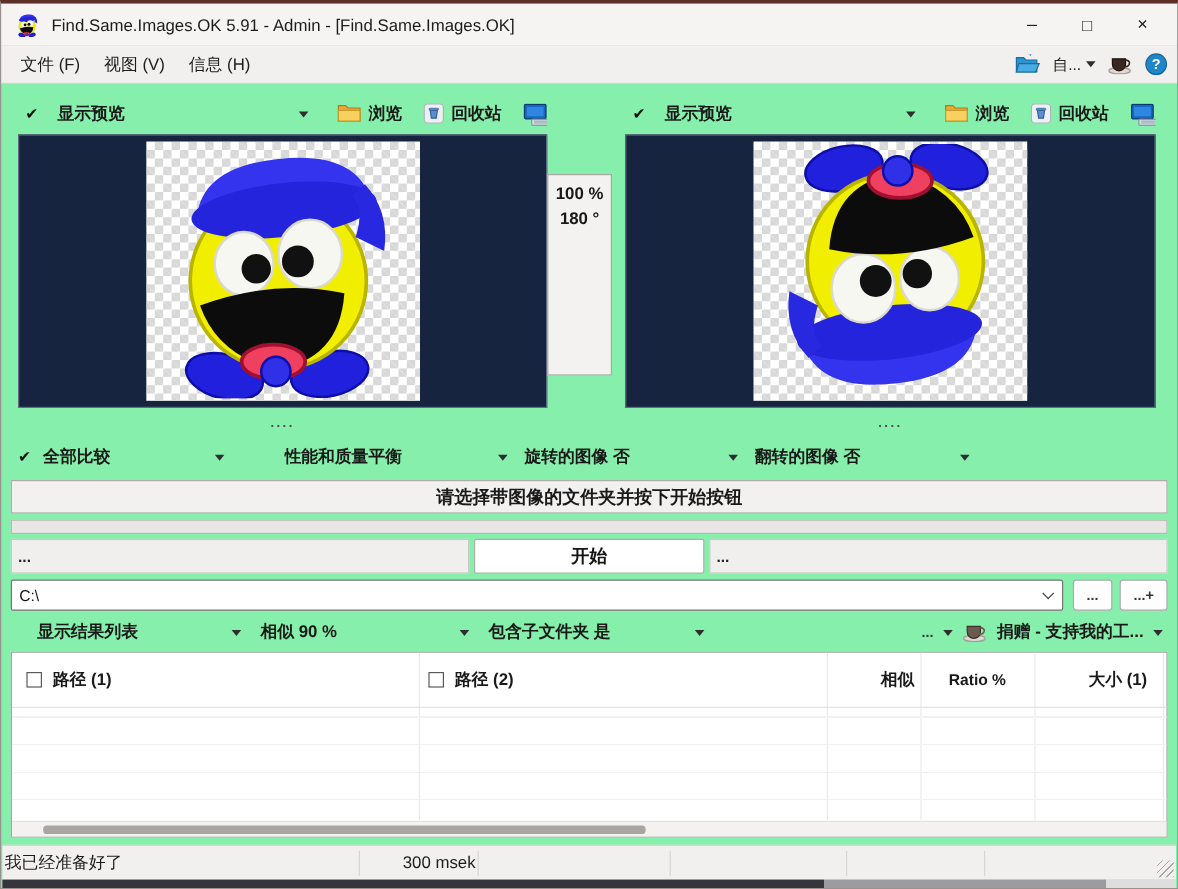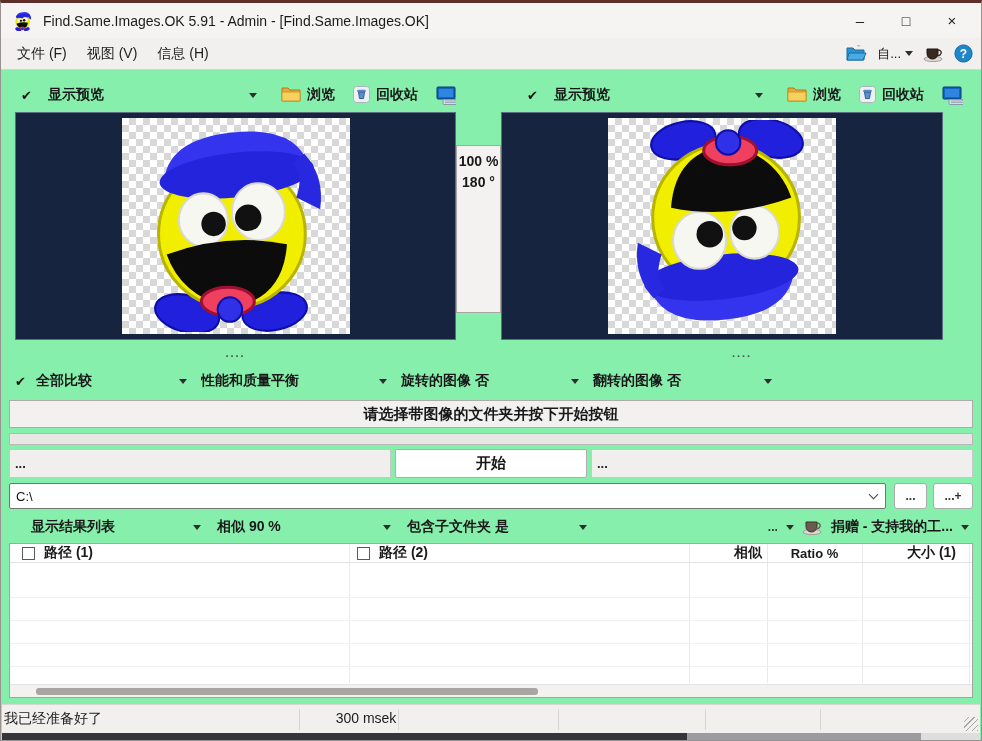--- a/index.html
+++ b/index.html
@@ -39,42 +39,42 @@
   .dd-zone .chk { margin-left:6px; }
   .dd-zone .lbl { margin-left:16px; }
   .dd-zone .arr { margin-left:auto; margin-right:6px; }
   .tb-item { display:flex; align-items:flex-start; gap:6px; margin-left:18px; white-space:nowrap; }
   .tb-item .lbl { font-weight:600; }
   
   .panels { height:228px; display:flex; padding:0 14px 0 14px; }
   .imgpanel { width:441px; height:228px; background:#172440; border:1px solid #5f6b80;
               display:flex; align-items:center; justify-content:center; flex:0 0 auto; }
   .imgpanel.right { width:442px; }
-  .midcol { width:45px; flex:0 0 auto; display:flex; justify-content:flex-end; }
+  .midcol { width:65px; flex:0 0 auto; display:flex; justify-content:flex-start; }
   .zoombox { margin-top:33px; width:54px; height:168px; background:#f4f2f1;
              border:1px solid #a9a6a3; padding-top:5px; text-align:center; }
   .zoombox .zline { font-size:14px; font-weight:700; color:#181818; line-height:21px; white-space:nowrap; }
   .checker { width:228px; height:216px; background-color:#fff;
     background-image:
       linear-gradient(45deg,#d8d8d8 25%,transparent 25%,transparent 75%,#d8d8d8 75%),
       linear-gradient(45deg,#d8d8d8 25%,transparent 25%,transparent 75%,#d8d8d8 75%);
     background-size:14px 14px; background-position:0 0,7px 7px;
     display:flex; align-items:center; justify-content:center; }
   .smiley { width:212px; height:212px; }
   .flip180 { transform:rotate(180deg); }
   
   .dotsrow { height:25px; display:flex; padding:0 14px; align-items:center; }
   .dots { width:441px; text-align:center; font-size:11px; font-weight:700; letter-spacing:2px; color:#4a4a4a; }
   .dots.r { width:442px; }
   
   .optrow { height:32px; display:flex; align-items:center; padding:0 12px 0 14px; }
   .opt { display:flex; align-items:center; overflow:hidden; }
   .opt .arr { margin-left:auto; margin-right:14px; }
   .opt .chk { margin-right:10px; }
-  .o1 { width:186px; } .o2 { width:200px; } .o3 { width:192px;align-items:center; } .o4 { width:193px; } .o5 { flex:1; }
+  .o1 { width:186px; } .o2 { width:200px;margin-left:36px; } .o3 { width:192px;align-items:center; } .o4 { width:193px; } .o5 { flex:1; }
   .o5 .arr { margin-right:2px; }
   
   .msgbar { margin:3px 8px 0 8px; height:28px; background:#f3f1ef; border:1px solid #aeaba8;
             display:flex; align-items:center; justify-content:center; }
   .msgbar .lbl { font-size:15px; font-weight:700; }
   .progress { margin:5px 8px 0 8px; height:12px; background:#e9e7e5; border:1px solid #bab7b4; }
   
   .startrow { margin:4px 8px 0 8px; height:29px; display:flex; align-items:stretch; }
   .pathbox { flex:1; background:#f1efed; border:1px solid #c9c6c3; display:flex; align-items:center;
              padding-left:5px; font-size:13px; font-weight:700; color:#222; }
@@ -95,21 +95,21 @@
   
   .resrow { height:28px; margin-top:4px; display:flex; align-items:center; padding:0 12px 0 30px; }
   .rgrp { display:flex; align-items:center; }
   .rgrp .arr { margin-left:auto; margin-right:16px; }
   .rg1 { width:186px; } .rg2 { width:190px; } .rg3 { width:196px; }
   .res-right { margin-left:auto; display:flex; align-items:center; gap:8px; }
   .more-dots { font-size:12px; font-weight:700; color:#333; }
   
   .rtable { position:relative; margin:2px 8px 0 8px; height:155px; background:#fff; border:1px solid #a7a4a1; }
   .vline { position:absolute; top:0; bottom:14px; width:1px; background:#e9e9e9; }
-  .thead { position:relative; height:19px; display:flex; border-bottom:1px solid #e2e2e2; align-items:center; }
+  .thead { position:relative; height:46px; display:flex; border-bottom:1px solid #e2e2e2; align-items:center; }
   .hc { display:flex; align-items:center; height:100%; overflow:hidden; }
   .hc1 { width:339px; padding-left:12px; }
   .hc2 { width:340px; padding-left:8px; }
   .hc3 { width:78px;  justify-content:flex-end; padding-right:5px; }
   .hc4 { width:95px;  justify-content:center; }
   .hc5 { width:107px; justify-content:flex-end; padding-right:13px; }
   .cb { width:13px; height:13px; border:1px solid #5a5a5a; background:#fff; margin-right:9px; flex:0 0 auto; }
   .hlabel { font-size:14px; font-weight:600; color:#1a1a1a; white-space:nowrap; }
   .hc4 .hlabel { font-size:13px; }
   .tbody { position:absolute; left:0; right:0; top:31px; bottom:14px;

